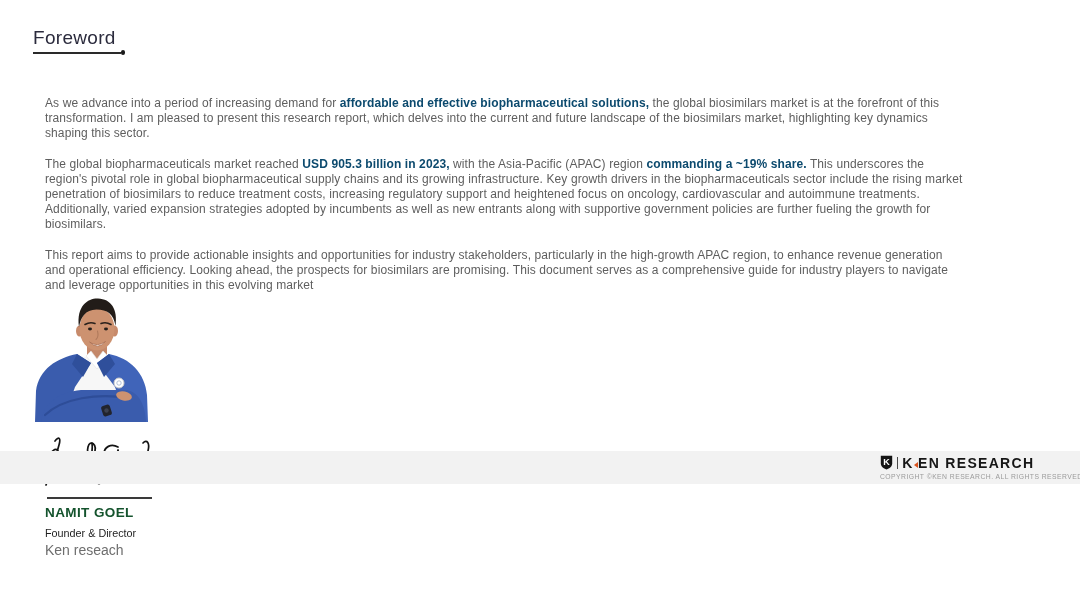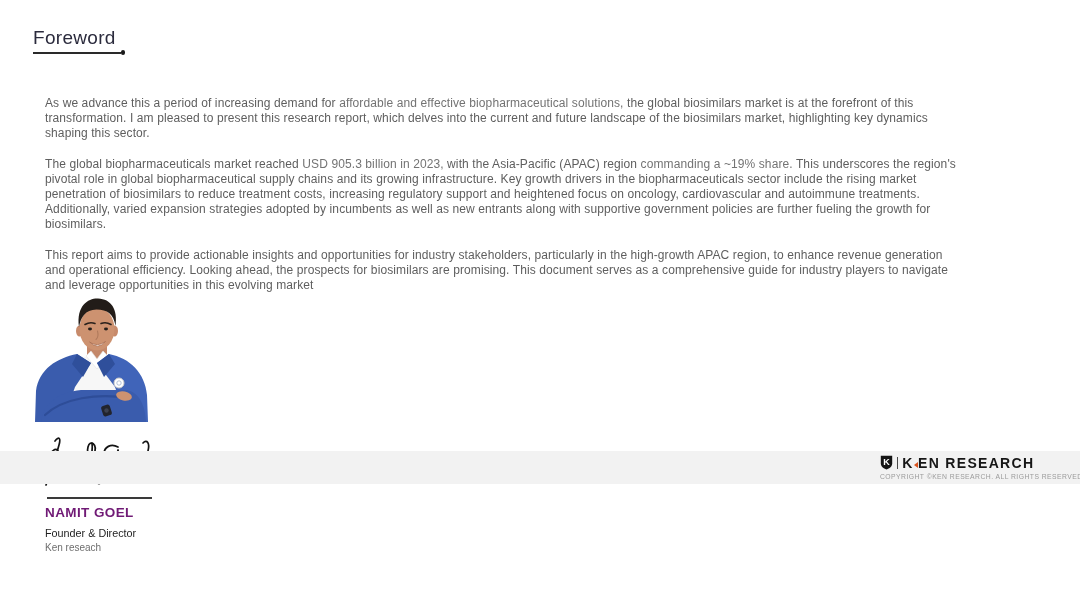--- a/index.html
+++ b/index.html
@@ -51,21 +51,21 @@
     position: absolute;
     left: 45px;
     top: 96px;
     width: 918px;
     font-size: 12px;
     line-height: 15.2px;
     color: #5e5e5e;
     letter-spacing: 0.1px;
   }
   .copy p { margin-bottom: 15px; }
-  .copy b { color: #737373; font-weight: 400; }
+  .copy b { color: #0c4a6e; font-weight: 700; }
 
   
   .author-photo {
     position: absolute;
     left: 35px;
     top: 293px;
     width: 113px;
     height: 129px;
   }
   .signature {
@@ -83,35 +83,35 @@
     height: 1.6px;
     background: #3a3a3a;
   }
   .author-name {
     position: absolute;
     left: 45px;
     top: 505px;
     font-size: 13.5px;
     font-weight: 700;
     letter-spacing: 0.4px;
-    color: #701a75;
+    color: #14532d;
   }
   .author-role {
     position: absolute;
     left: 45px;
     top: 527px;
     font-size: 10.8px;
     font-weight: 400;
     color: #1f1f1f;
   }
   .author-company {
     position: absolute;
     left: 45px;
     top: 542px;
-    font-size: 10px;
+    font-size: 14px;
     font-weight: 400;
     color: #6e6e6e;
   }
 
   
   .footer {
     position: absolute;
     left: 0;
     bottom: 0;
     width: 1080px;
@@ -163,21 +163,21 @@
 <body>
 
 <div class="page">
 
   <h1 class="heading">Foreword</h1>
   <div class="heading-rule">
     <span class="dot"></span>
   </div>
 
   <div class="copy">
-    <p><span>As we advance this a period of increasing demand for </span><b>affordable and effective biopharmaceutical solutions,</b><span> the global biosimilars market is at the forefront of this transformation. I am pleased to present this research report, which delves into the current and future landscape of the biosimilars market, highlighting key dynamics shaping this sector.</span></p>
+    <p><span>As we advance into a period of increasing demand for </span><b>affordable and effective biopharmaceutical solutions,</b><span> the global biosimilars market is at the forefront of this transformation. I am pleased to present this research report, which delves into the current and future landscape of the biosimilars market, highlighting key dynamics shaping this sector.</span></p>
     <p><span>The global biopharmaceuticals market reached </span><b>USD 905.3 billion in 2023,</b><span> with the Asia-Pacific (APAC) region </span><b>commanding a ~19% share.</b><span> This underscores the region's pivotal role in global biopharmaceutical supply chains and its growing infrastructure. Key growth drivers in the biopharmaceuticals sector include the rising market penetration of biosimilars to reduce treatment costs, increasing regulatory support and heightened focus on oncology, cardiovascular and autoimmune treatments. Additionally, varied expansion strategies adopted by incumbents as well as new entrants along with supportive government policies are further fueling the growth for biosimilars.</span></p>
     <p><span>This report aims to provide actionable insights and opportunities for industry stakeholders, particularly in the high-growth APAC region, to enhance revenue generation and operational efficiency. Looking ahead, the prospects for biosimilars are promising. This document serves as a comprehensive guide for industry players to navigate and leverage opportunities in this evolving market</span></p>
   </div>
 
   <svg class="author-photo" viewBox="0 0 113 129" aria-hidden="true">
 
     <path d="M52,46 L72,46 L72,66 L52,66 Z" fill="#c4886a"></path>
 
     <ellipse cx="44.5" cy="38" rx="3.5" ry="5.5" fill="#c78a6b"></ellipse>
     <ellipse cx="79.5" cy="38" rx="3.5" ry="5.5" fill="#c78a6b"></ellipse>

